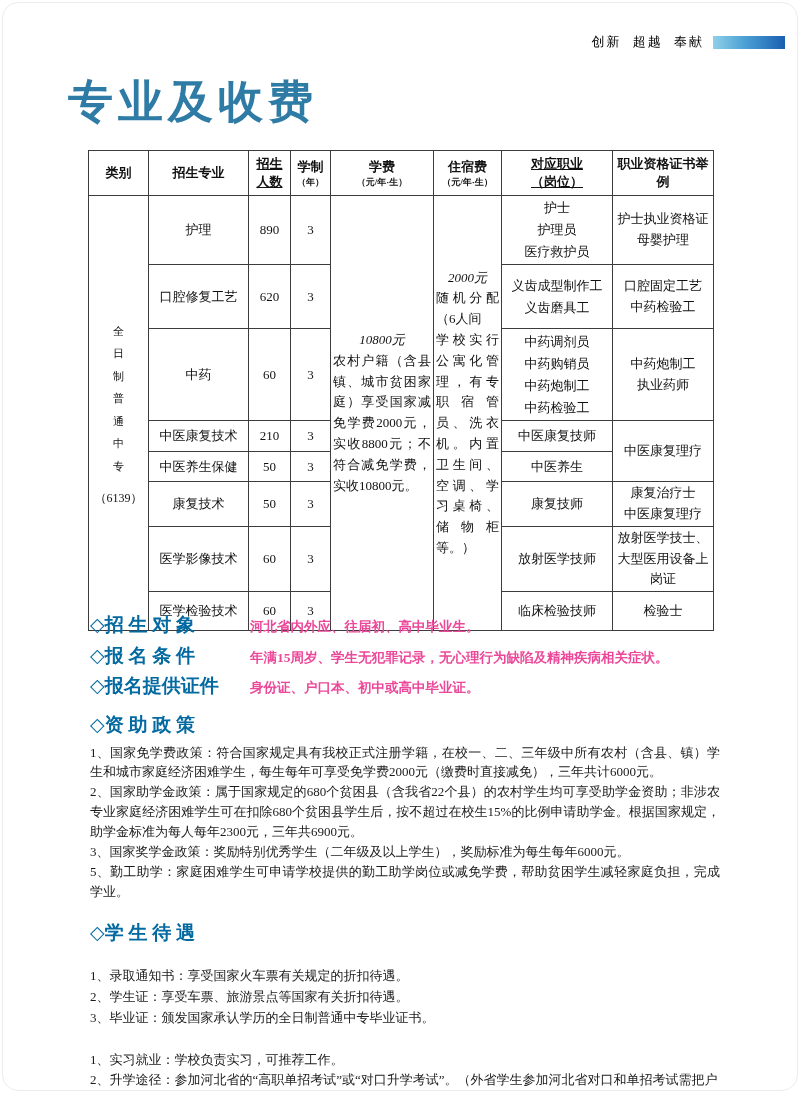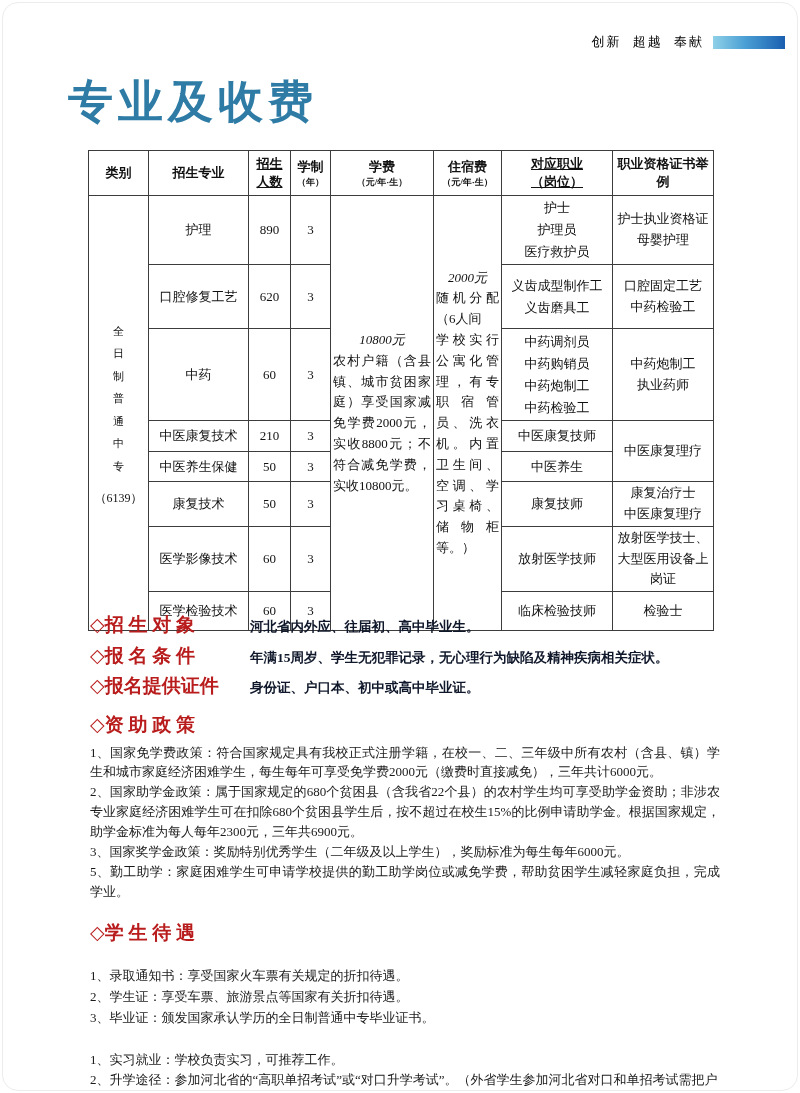--- a/index.html
+++ b/index.html
@@ -46,25 +46,25 @@
   .r7 { height:42px; } .r8 { height:39px;margin-left:33px; }
   .cat-vert { width:16px; margin:0 auto; word-break:break-all; line-height:2.05; font-size:11px; }
   .cat-code { font-size:12px; margin-top:12px; letter-spacing:0; }
   .wrap-cell { padding:4px 7px; }
   .amount { text-align:center; line-height:1.6;font-style:italic; }
   .desc { text-align:justify; line-height:1.6; white-space:pre-line; }
   
   .sections { position:absolute; left:90px; top:612px; width:630px; }
   .sec-row { display:flex; align-items:flex-start; margin-bottom:5px; }
   .sec-head {
-    color:#b91c1c; font-weight:bold; font-size:19px; line-height:1.35; white-space:pre;
+    color:#0369a1; font-weight:bold; font-size:19px; line-height:1.35; white-space:pre;
   }
   .sec-row .sec-head { flex:0 0 160px; }
   .diamond { font-weight:normal; }
-  .sec-inline-text { font-size:13.5px; font-weight:bold; color:#0f172a; padding-top:6px; }
+  .sec-inline-text { font-size:13.5px; font-weight:bold; color:#ec4899; padding-top:6px; }
   .sec-block-head { margin:13px 0 5px 0; }
   .para-group { margin-bottom:18px; }
   .para { font-size:13px; line-height:1.53; text-align:justify; color:#1a1a1a; }
   .item { font-size:13px; line-height:1.6; color:#1a1a1a; }
   .items-group { margin-bottom:4px;margin-top:21px; }
 </style>
 </head>
 <body>
 
 <div class="page-frame"></div>

